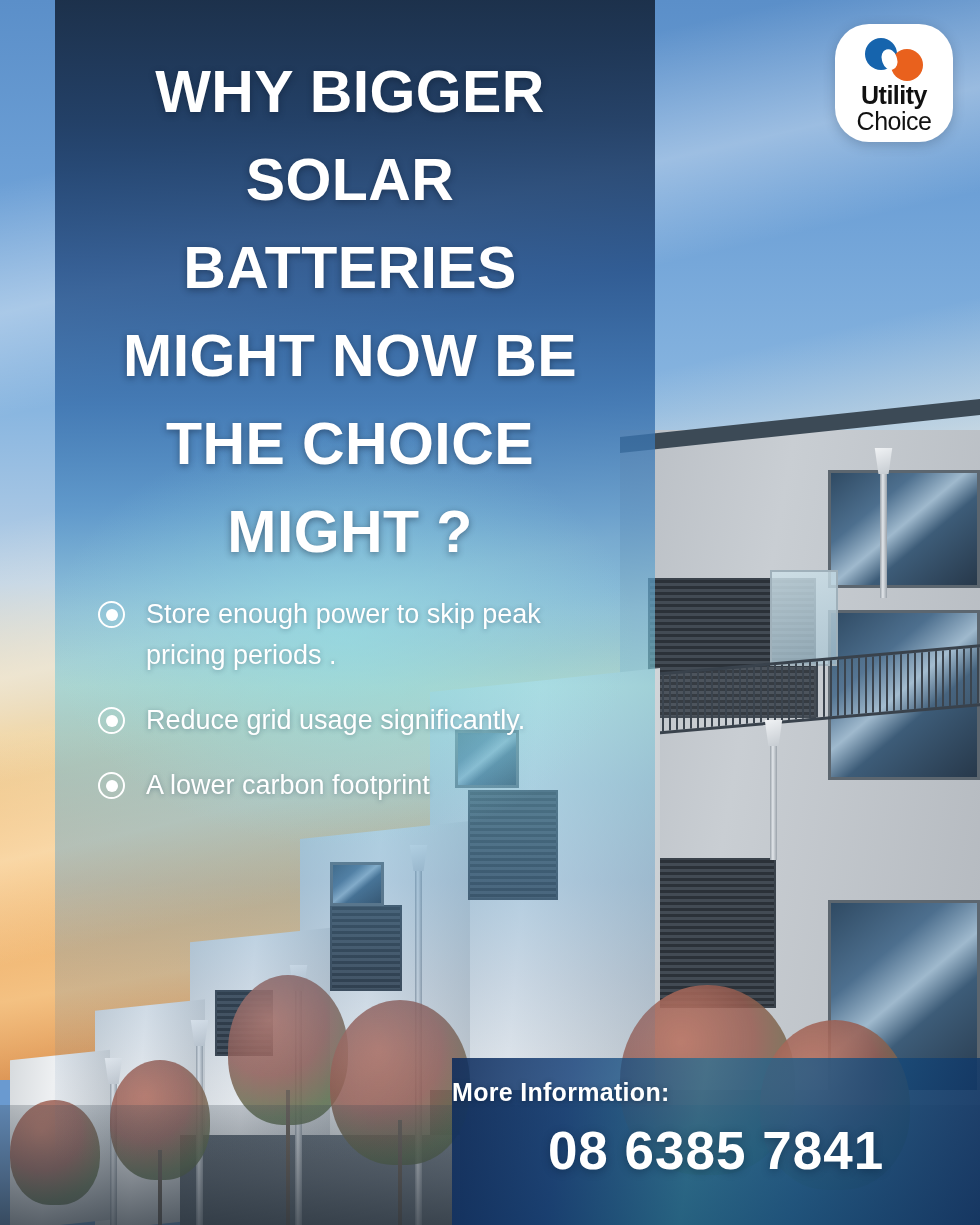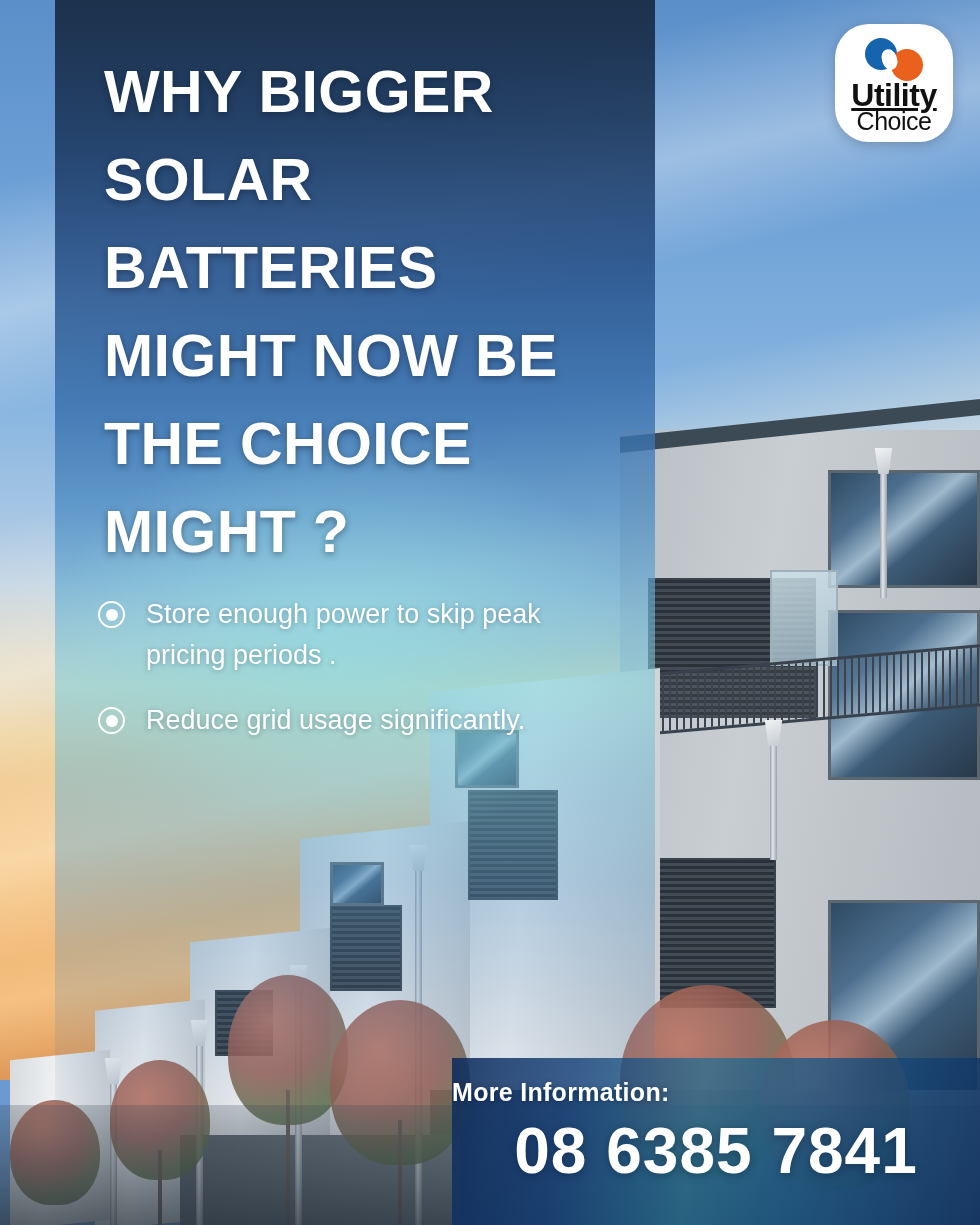--- a/index.html
+++ b/index.html
@@ -159,30 +159,31 @@
         rgba(108,178,208,0.52) 64%,
         rgba(86,150,196,0.40) 72%,
         rgba(70,125,175,0.22) 80%,
         rgba(60,105,155,0.08) 88%,
         rgba(55,95,145,0.0) 95%);
   }
 
   
   .headline {
     position: absolute;
-    left: 104px; top: 48px;
+    left: 90px; top: 48px;
     width: 520px;
     margin: 0;
     color: #ffffff;
     font-family: "Liberation Sans", sans-serif;
     font-weight: bold;
     font-size: 59px;
     line-height: 88px;
     letter-spacing: 0.4px;
     text-shadow: 0 2px 7px rgba(10,25,45,0.45);
+    text-align: center;
   }
   .headline .hl-line { display: block; white-space: pre; }
 
   
   .bullets {
     position: absolute;
     left: 98px; top: 594px;
     width: 470px;
     list-style: none;
     margin: 0;
@@ -257,21 +258,21 @@
   }
   .logo-text {
     position: absolute;
     left: 0; right: 0; top: 58px;
     text-align: center;
     color: #111111;
     font-family: "Liberation Sans", sans-serif;
     font-weight: bold;
     line-height: 26px;
   }
-  .logo-text .l1 { display: block; font-size: 32px; letter-spacing: -0.5px; text-decoration: underline; }
+  .logo-text .l1 { display: block; font-size: 25px; letter-spacing: -0.5px; }
   .logo-text .l2 { display: block; font-size: 25px; letter-spacing: -0.5px; font-weight: normal; }
 
   
   .contact-banner {
     position: absolute;
     left: 452px; top: 1058px;
     width: 528px; height: 167px;
     background:
       linear-gradient(100deg,
         rgba(14,44,92,0.88) 0%,
@@ -292,21 +293,21 @@
     letter-spacing: 0.3px;
     text-shadow: 0 1px 5px rgba(5,25,50,0.5);
   }
   .banner-phone {
     position: absolute;
     left: 0; right: 0; top: 56px;
     text-align: center;
     color: #ffffff;
     font-family: "Liberation Sans", sans-serif;
     font-weight: bold;
-    font-size: 64px;
+    font-size: 53px;
     letter-spacing: 1px;
     line-height: 74px;
     text-shadow: 0 2px 8px rgba(5,25,50,0.4);
   }
 </style>
 </head>
 <body>
 
 <div class="poster">
 
@@ -375,20 +376,24 @@
   </h1>
 
   <ul class="bullets">
     <li class="bullet">
       <span class="bullet-icon"></span>
       <span class="bullet-text">Store enough power to skip peak pricing periods .</span>
     </li>
     <li class="bullet">
       <span class="bullet-icon"></span>
       <span class="bullet-text">Reduce grid usage significantly.</span>
+    </li>
+    <li class="bullet">
+      <span class="bullet-icon"></span>
+      <span class="bullet-text">A lower carbon footprint</span>
     </li>
   </ul>
 
   <div class="logo">
     <div class="logo-mark">
       <span class="logo-circle-blue"></span>
       <span class="logo-circle-orange"></span>
       <span class="logo-lens"></span>
     </div>
     <div class="logo-text">

